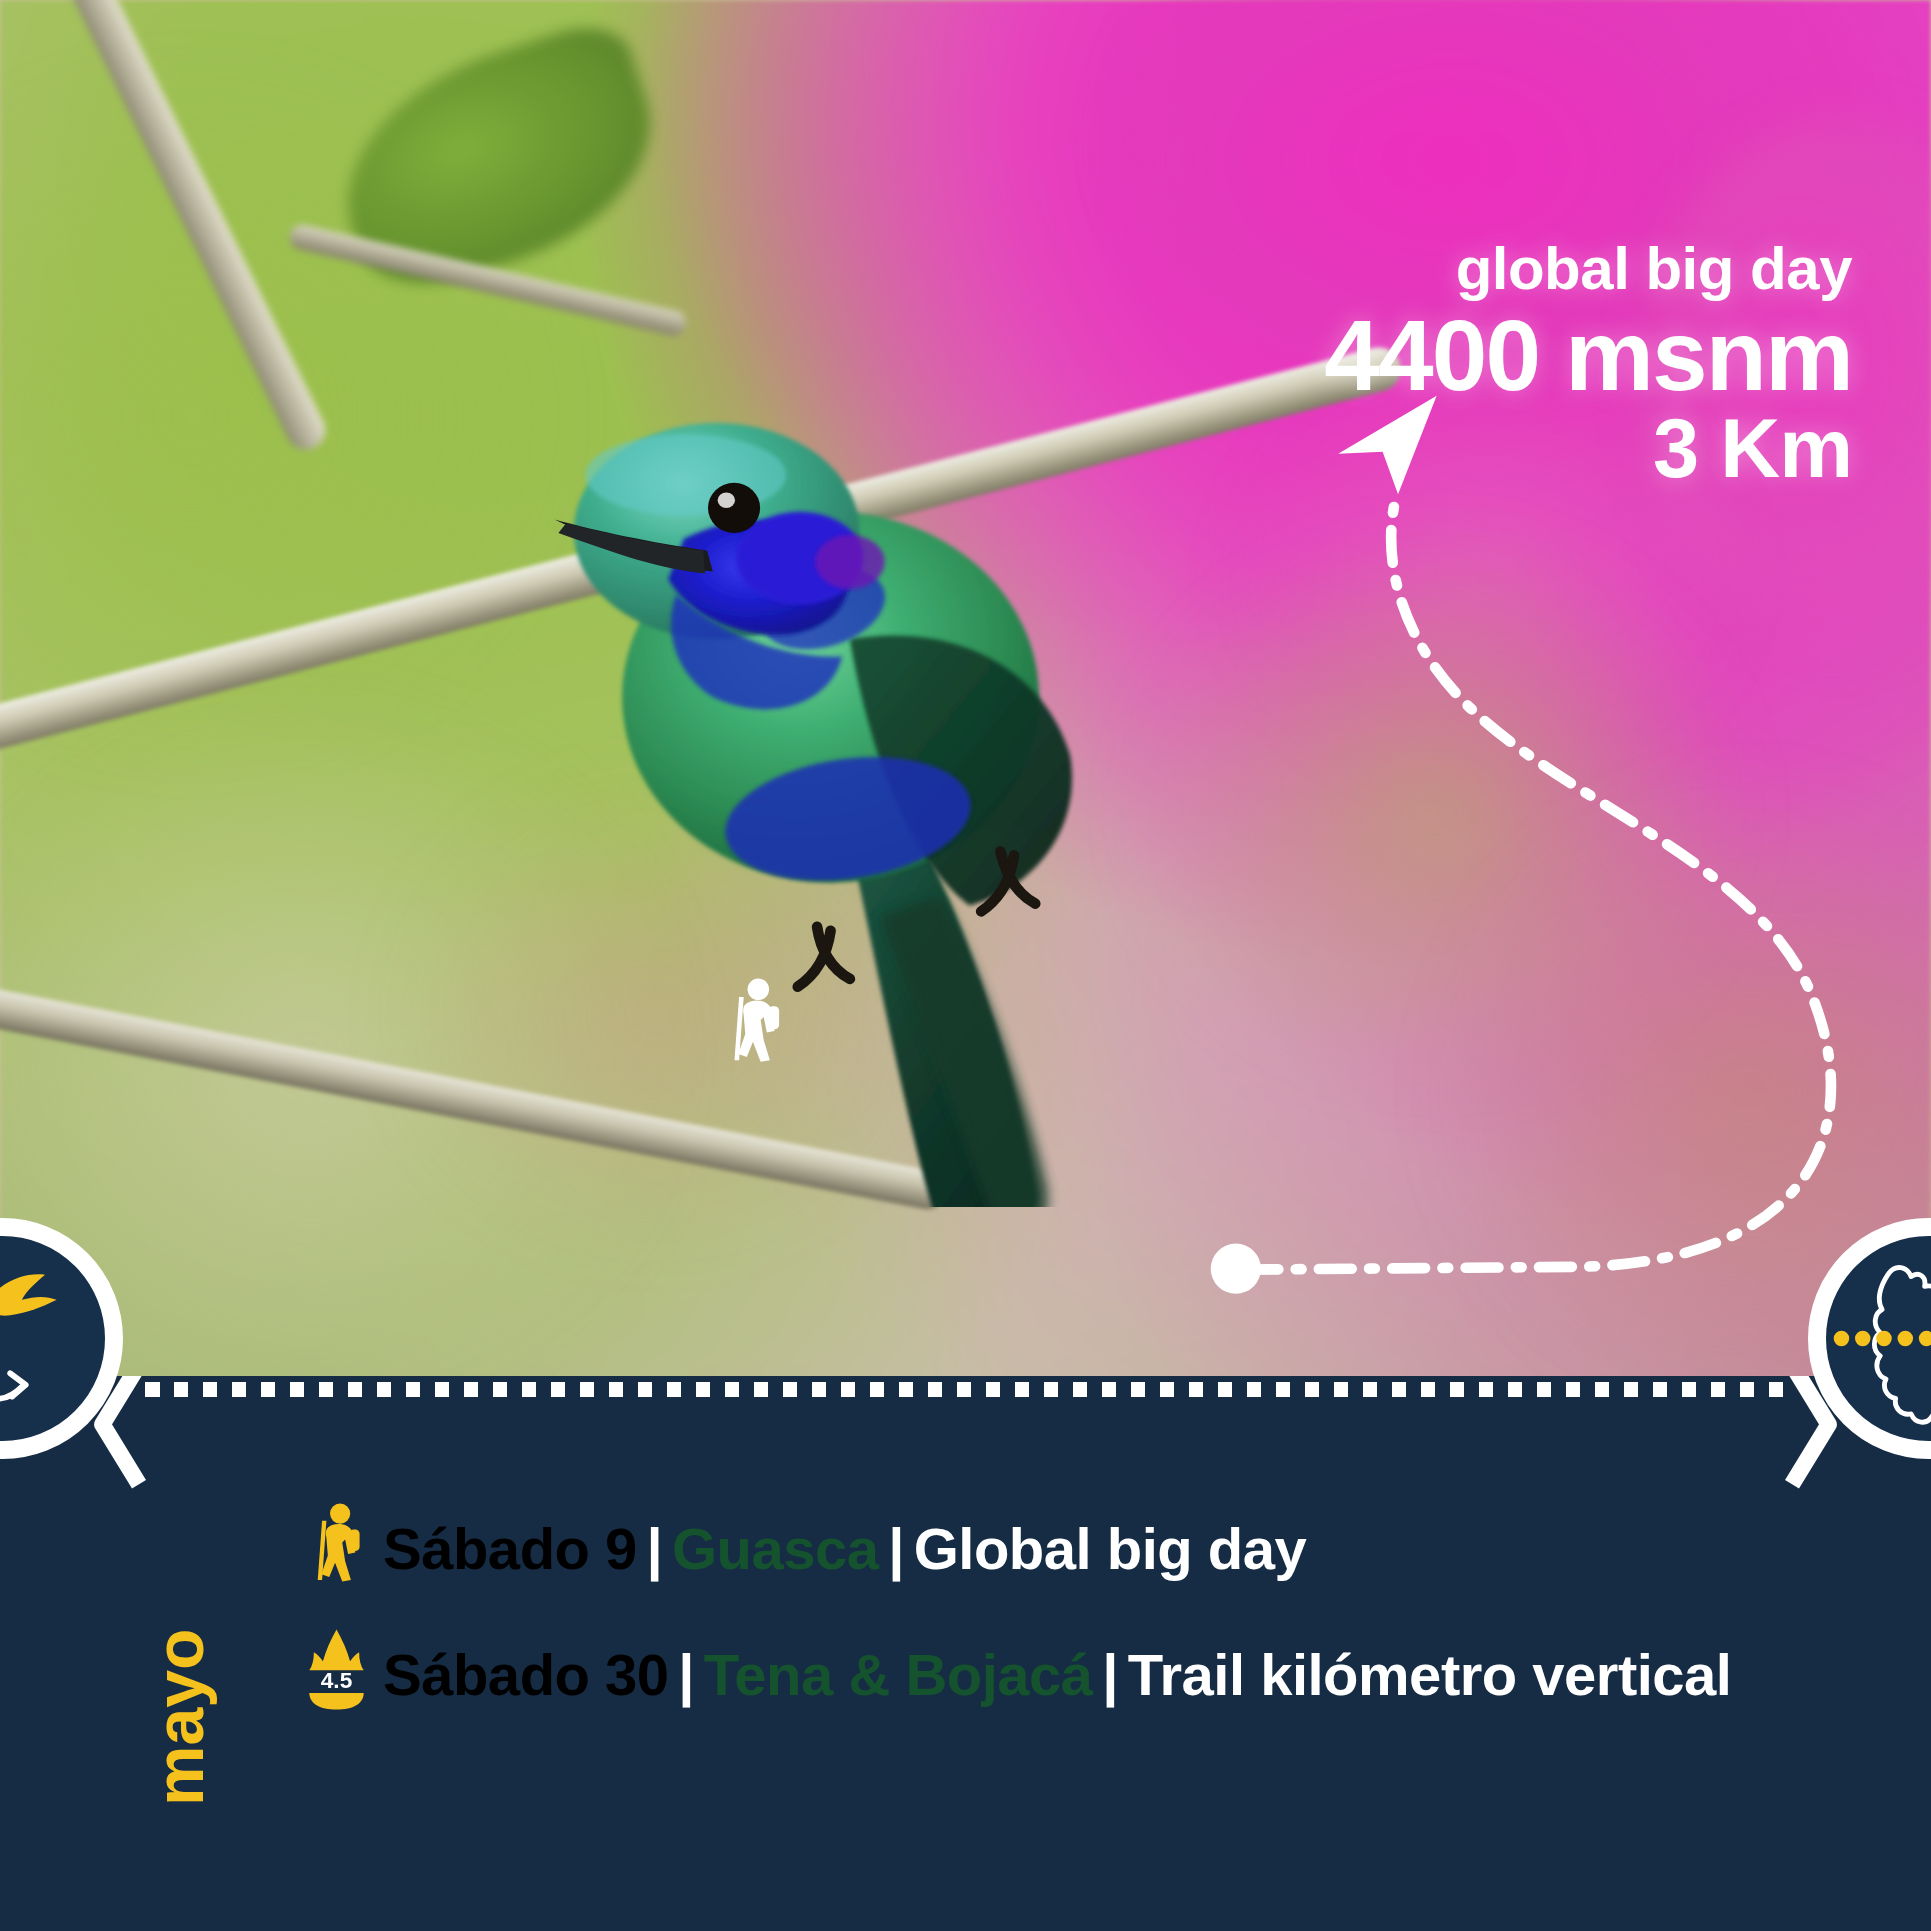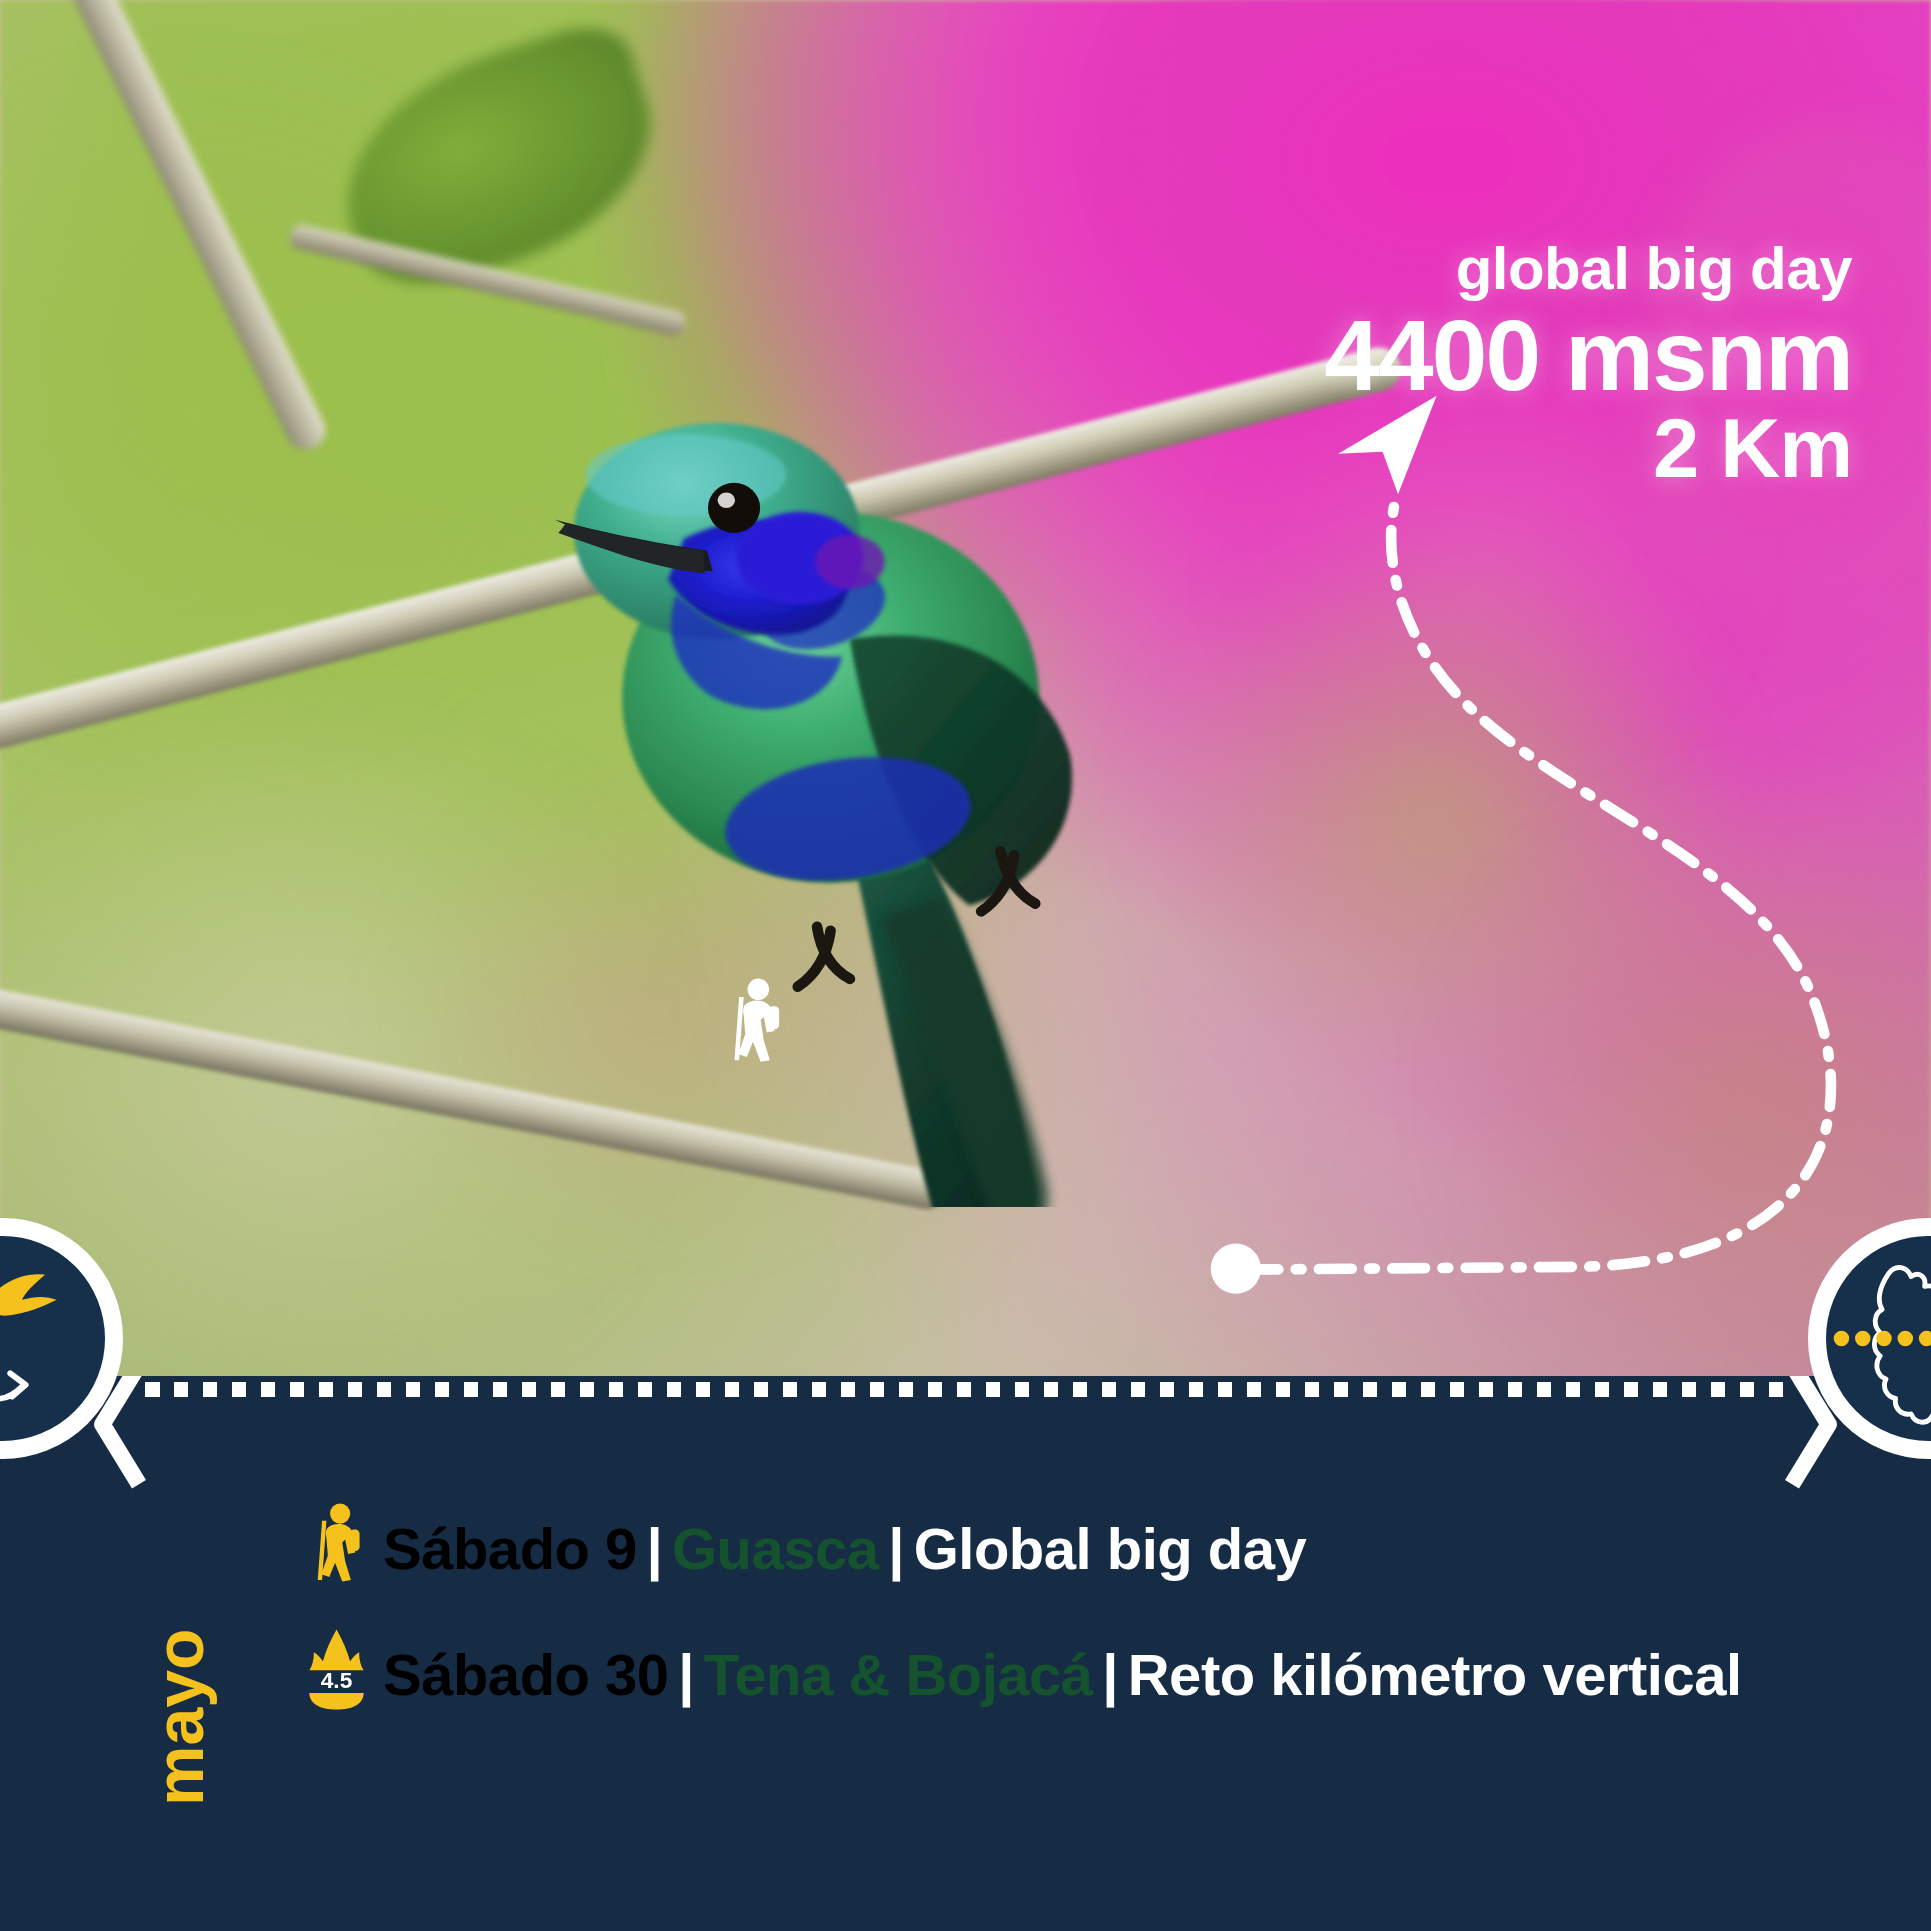--- a/index.html
+++ b/index.html
@@ -221,21 +221,21 @@
 
         <path d="M286 530 C 290 556, 302 574, 320 584 M300 534 C 296 562, 284 580, 266 592" stroke="#1b1710" stroke-width="11" fill="none" stroke-linecap="round"></path>
         <path d="M476 452 C 482 478, 494 496, 512 506 M490 456 C 486 484, 474 502, 456 514" stroke="#1b1710" stroke-width="11" fill="none" stroke-linecap="round"></path>
       </svg>
     </div>
   </div>
 
   <div class="headline">
     <span class="l1">global big day</span>
     <span class="l2">4400 msnm</span>
-    <span class="l3">2 Km</span>
+    <span class="l3">3 Km</span>
   </div>
 
   <svg class="trail" viewBox="0 0 2000 2000" xmlns="http://www.w3.org/2000/svg">
     <path d="M1290 1315 L1640 1312 C 1870 1305, 1930 1175, 1880 1040
              C 1830 900, 1640 840, 1530 740
              C 1442 660, 1430 565, 1448 508" fill="none" stroke="#ffffff" stroke-width="11" stroke-linecap="round" stroke-dasharray="34 18 6 18"></path>
     <polygon points="1488,410 1448,512 1432,468 1386,470" fill="#ffffff"></polygon>
     <circle cx="1280" cy="1314" r="26" fill="#ffffff"></circle>
   </svg>
 
@@ -336,19 +336,19 @@
           <g fill="#f5c11c">
             <path d="M50 2 C 58 16, 64 30, 68 44 C 72 38, 76 34, 80 32
                      C 80 42, 82 50, 86 56 L 14 56 C 18 50, 20 42, 20 32
                      C 24 34, 28 38, 32 44 C 36 30, 42 16, 50 2 Z"></path>
             <path d="M14 86 L 86 86 C 86 100, 72 108, 50 108 C 28 108, 14 100, 14 86 Z"></path>
           </g>
           <text x="50" y="80" font-family="Liberation Sans, sans-serif" font-size="30" font-weight="700" fill="#ffffff" text-anchor="middle">4.5</text>
         </svg>
       </div>
       <div class="ev-text">
-        <span class="ev-date">Sábado 30</span><span class="ev-sep">|</span><span class="ev-place">Tena &amp; Bojacá</span><span class="ev-sep">|</span><span class="ev-title">Reto kilómetro vertical</span>
+        <span class="ev-date">Sábado 30</span><span class="ev-sep">|</span><span class="ev-place">Tena &amp; Bojacá</span><span class="ev-sep">|</span><span class="ev-title">Trail kilómetro vertical</span>
       </div>
     </div>
 
   </div>
 </div>
 
 
 </body></html>

